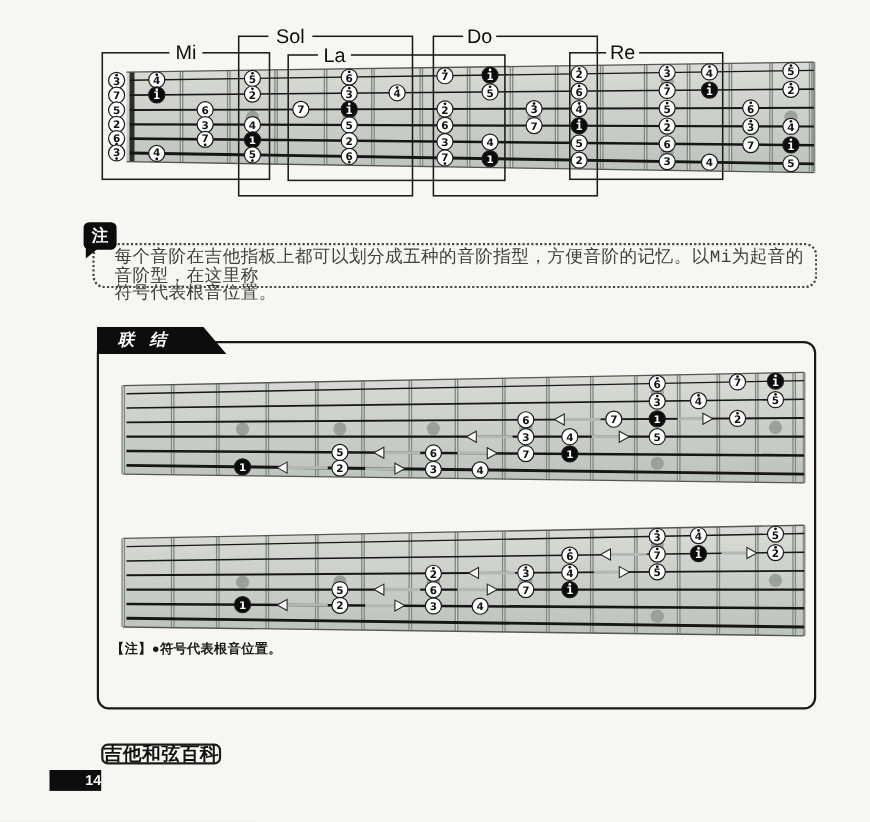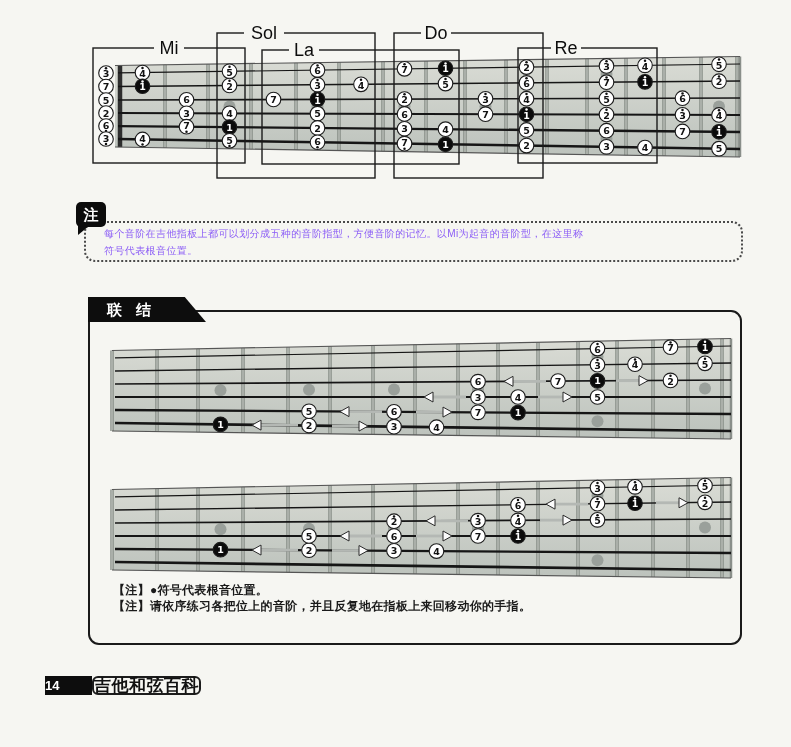--- a/index.html
+++ b/index.html
@@ -9,22 +9,23 @@
     font-family:"Liberation Sans","DejaVu Sans",sans-serif;
   }
   
   #note-box{
     position:absolute;left:84px;top:221px;width:659px;height:41px;
     border:2px dotted #4a4a4a;border-radius:11px;background:transparent;
     box-sizing:border-box;z-index:1;
   }
   .note-line{
     position:relative;margin-left:18px;margin-right:8px;
-    font-size:10px;line-height:16.5px;color:#8b5cf6;letter-spacing:0.4px;
+    font-size:16px;line-height:16.5px;color:#404040;letter-spacing:0.4px;
     font-weight:500;
+    font-family:Liberation Mono, monospace;
   }
   .note-line:first-child{margin-top:3px;}
   #note-badge{
     position:absolute;left:76px;top:202px;width:30px;height:25px;
     background:#0c0c0c;border-radius:5px;color:#ffffff;
     font-size:15px;font-weight:bold;text-align:center;line-height:25px;
     z-index:3;
   }
   #note-badge-tail{
     position:absolute;left:78px;top:226px;width:0;height:0;
@@ -34,31 +35,31 @@
   
   #link-box{
     position:absolute;left:88px;top:310px;width:654px;height:335px;
     border:2px solid #1a1a1a;border-radius:11px;box-sizing:border-box;z-index:1;
   }
   #link-banner{
     position:absolute;left:88px;top:297px;width:118px;height:25px;
     background:#0d0d0d;color:#ffffff;z-index:2;
     clip-path:polygon(0 0,82% 0,100% 100%,0 100%);
     font-size:15px;font-weight:bold;letter-spacing:14px;
-    line-height:25px;padding-left:19px;box-sizing:border-box;
-  }
-  #footnotes{position:absolute;left:101px;top:583px;z-index:2;margin-left:12px;}
+    line-height:25px;padding-left:19px;box-sizing:border-box;font-style:italic;
+  }
+  #footnotes{position:absolute;left:101px;top:583px;z-index:2;}
   .footnote-item{
     font-size:12px;font-weight:bold;color:#1a1a1a;
     line-height:15.5px;letter-spacing:0.3px;
   }
   
   #footer-num{
-    position:absolute;left:45px;top:676px;width:47px;height:19px;
-    background:#0d0d0d;color:#fff;text-align:left;line-height:19px;
+    position:absolute;left:45px;top:700px;width:47px;height:19px;
+    background:#0d0d0d;color:#fff;text-align:right;line-height:19px;
     font-size:13px;font-weight:bold;z-index:2;
   }
   #footer-book{
     position:absolute;left:92px;top:676px;width:109px;height:19px;
     border:2px solid #1c1c1c;border-radius:6px;box-sizing:border-box;
     text-align:center;line-height:15px;font-size:17px;font-weight:bold;
     color:#111;letter-spacing:0.5px;z-index:2;background:#f6f6f2;
   }
   #diagram-svg{position:absolute;left:0;top:0;z-index:5;pointer-events:none;}
 </style>
@@ -71,21 +72,20 @@
   <div id="note-badge-tail"></div>
   <div id="note-box">
     <div class="note-line">每个音阶在吉他指板上都可以划分成五种的音阶指型，方便音阶的记忆。以Mi为起音的音阶型，在这里称</div>
     <div class="note-line">符号代表根音位置。</div>
   </div>
 
   <div id="link-box"></div>
   <div id="link-banner">联结</div>
   <div id="footnotes">
     <div class="footnote-item">【注】●符号代表根音位置。</div>
-    <div class="footnote-item">【注】请依序练习各把位上的音阶，并且反复地在指板上来回移动你的手指。</div>
   </div>
 
   <div id="footer-num">14</div>
   <div id="footer-book">吉他和弦百科</div>
 
   <svg id="diagram-svg" width="791" height="747" viewBox="0 0 791 747">
       <defs>
         <linearGradient id="boardGrad" x1="0" y1="0" x2="0" y2="1">
           <stop offset="0%" stop-color="#dadcd5"></stop>
           <stop offset="100%" stop-color="#bcc2bc"></stop>

